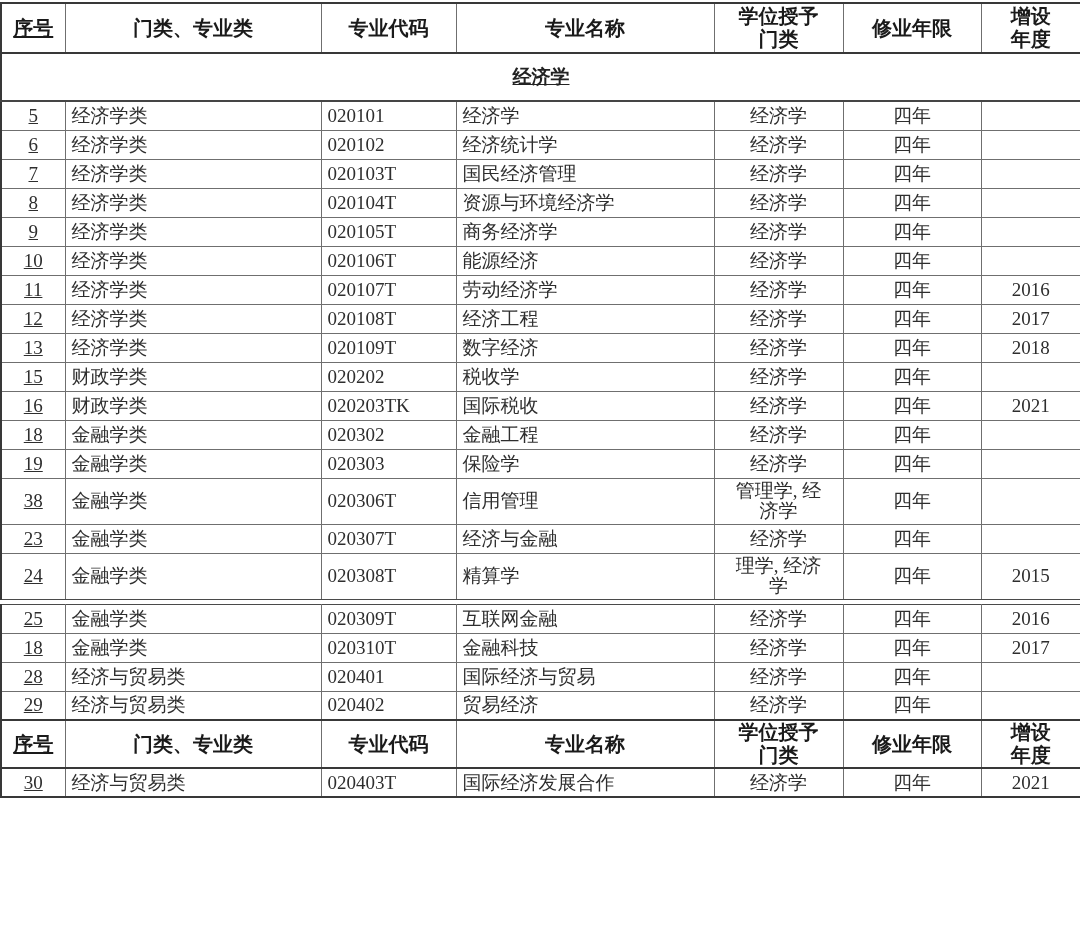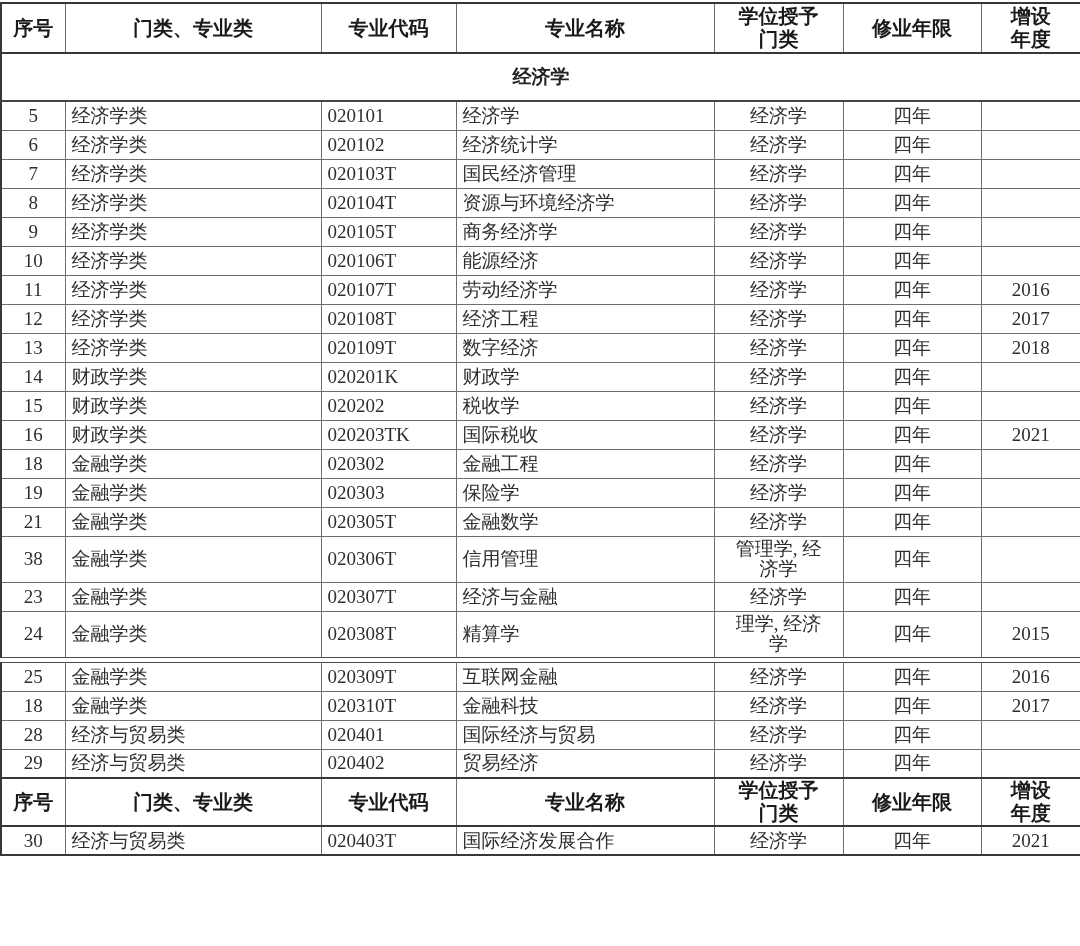--- a/index.html
+++ b/index.html
@@ -10,21 +10,21 @@
   }
   table.majors{
     border-collapse:collapse;table-layout:fixed;width:1080px;
   }
   td,th{
     border:1px solid #6f6f6f;
     vertical-align:middle;overflow:hidden;
     box-sizing:border-box;
   }
   
-  tr td:first-child, tr th:first-child{border-left:2px solid #383838;}
+  tr td:first-child, tr th:first-child{border-left:2px solid #383838;text-decoration:underline;}
   tr td:last-child,  tr th:last-child {border-right:2px solid #383838;margin-top:11px;}
   tr.hdr th{border-top:2px solid #383838;border-bottom:2px solid #383838;}
   tr.sec td{border-bottom:2px solid #454545;}
   tr.last td{border-bottom:2px solid #383838;}
   
   tr.gap td{border:none;background:#ffffff;}
   tr.segend td{border-bottom:1.5px solid #4a4a4a;}
   tr.segstart td{border-top:1.5px solid #4a4a4a;}
 
   tr.hdr{height:50px;}
@@ -171,29 +171,20 @@
         <tr class="r">
           <td class="c-index">13</td>
           <td class="c-category">经济学类</td>
           <td class="c-code">020109T</td>
           <td class="c-name">数字经济</td>
           <td class="c-degree">经济学</td>
           <td class="c-duration">四年</td>
           <td class="c-year">2018</td>
         </tr>
         <tr class="r">
-          <td class="c-index">14</td>
-          <td class="c-category">财政学类</td>
-          <td class="c-code">020201K</td>
-          <td class="c-name">财政学</td>
-          <td class="c-degree">经济学</td>
-          <td class="c-duration">四年</td>
-          <td class="c-year"></td>
-        </tr>
-        <tr class="r">
           <td class="c-index">15</td>
           <td class="c-category">财政学类</td>
           <td class="c-code">020202</td>
           <td class="c-name">税收学</td>
           <td class="c-degree">经济学</td>
           <td class="c-duration">四年</td>
           <td class="c-year"></td>
         </tr>
         <tr class="r">
           <td class="c-index">16</td>
@@ -211,29 +202,20 @@
           <td class="c-name">金融工程</td>
           <td class="c-degree">经济学</td>
           <td class="c-duration">四年</td>
           <td class="c-year"></td>
         </tr>
         <tr class="r">
           <td class="c-index">19</td>
           <td class="c-category">金融学类</td>
           <td class="c-code">020303</td>
           <td class="c-name">保险学</td>
-          <td class="c-degree">经济学</td>
-          <td class="c-duration">四年</td>
-          <td class="c-year"></td>
-        </tr>
-        <tr class="r">
-          <td class="c-index">21</td>
-          <td class="c-category">金融学类</td>
-          <td class="c-code">020305T</td>
-          <td class="c-name">金融数学</td>
           <td class="c-degree">经济学</td>
           <td class="c-duration">四年</td>
           <td class="c-year"></td>
         </tr>
         <tr class="tall">
           <td class="c-index">38</td>
           <td class="c-category">金融学类</td>
           <td class="c-code">020306T</td>
           <td class="c-name">信用管理</td>
           <td class="c-degree">管理学, 经济学</td>

